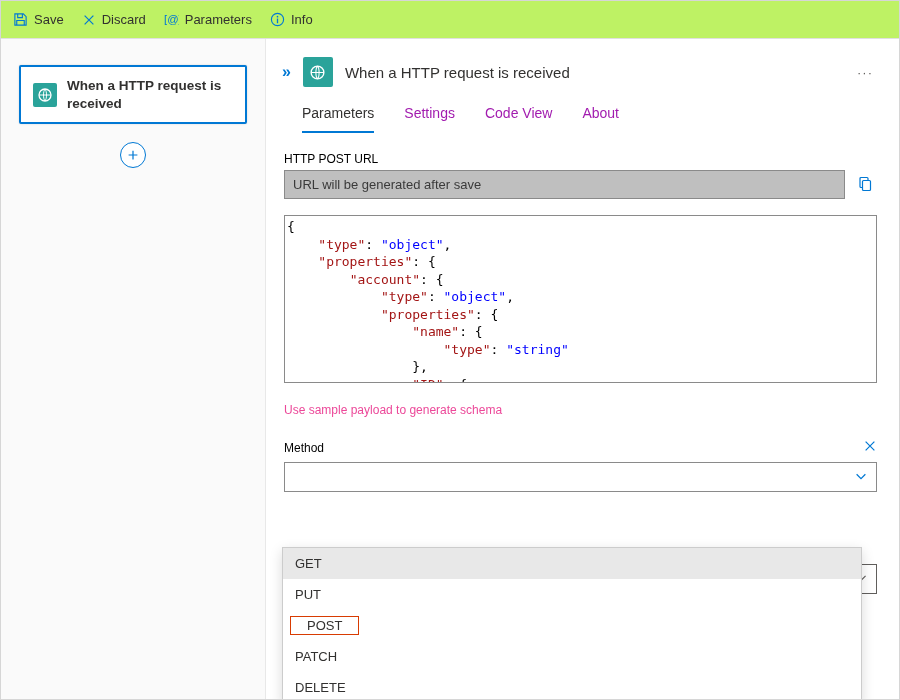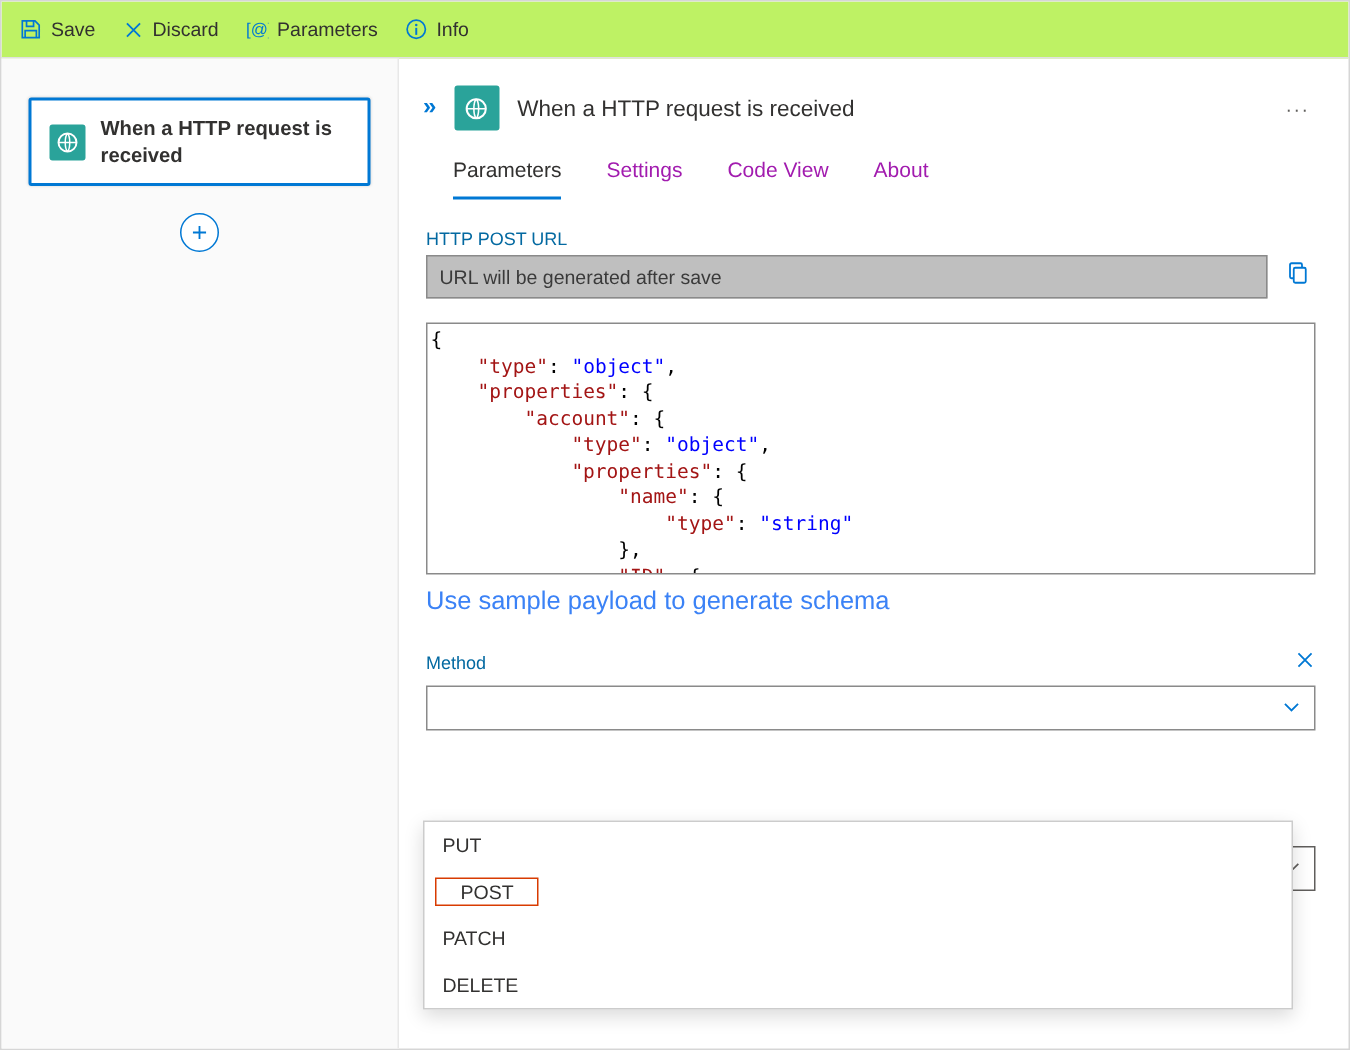--- a/index.html
+++ b/index.html
@@ -148,27 +148,27 @@
       color: #a21caf;
       font-size: 14px;
     }
     .tab.active {
       border-bottom: 2px solid #0078d4;
       color: #323130;
     }
     
     .field-label {
       font-size: 12px;
-      color: #0369a1;
+      color: #000000;
       margin-bottom: 4px;
       margin-left: 0;
     }
     .url-row {
       display: flex;
-      align-items: flex-start;
+      align-items: flex-end;
       gap: 8px;
     }
     .url-field {
       flex: 1;
       background: #bfbfbf;
       border: 1px solid #8a8a8a;
       padding: 6px 8px;
       color: #3a3a3a;
       font-size: 13px;
     }
@@ -191,23 +191,23 @@
       padding: 2px 2px 2px 2px;
       position: relative;
     }
     .schema-box pre {
       white-space: pre;
     }
     .k { color: #a31515; }
     .v { color: #0000ff; }
     .p { color: #000; }
     .sample-link {
-      color: #3b82f6;
-      font-size: 17px;
-      margin-top: 8px;
+      color: #ec4899;
+      font-size: 12px;
+      margin-top: 20px;
       display: inline-block;
       cursor: pointer;
     }
     
     .method-section {
       margin-top: 22px;
     }
     .method-header {
       display: flex;
       align-items: center;
@@ -405,20 +405,21 @@
 
     <div class="add-param-select">
       <span class="chev-down">
         <svg width="13" height="13" viewBox="0 0 16 16">
             <path fill="none" stroke="#605e5c" stroke-width="1.4" d="M3 6l5 5 5-5"></path>
           </svg>
       </span>
     </div>
 
     <div class="method-dropdown">
+      <div class="dd-item hover">GET</div>
       <div class="dd-item">PUT</div>
       <div class="dd-item"><span class="dd-highlight">POST</span></div>
       <div class="dd-item">PATCH</div>
       <div class="dd-item">DELETE</div>
 
     </div>
 
   </div>
 </div>
 

